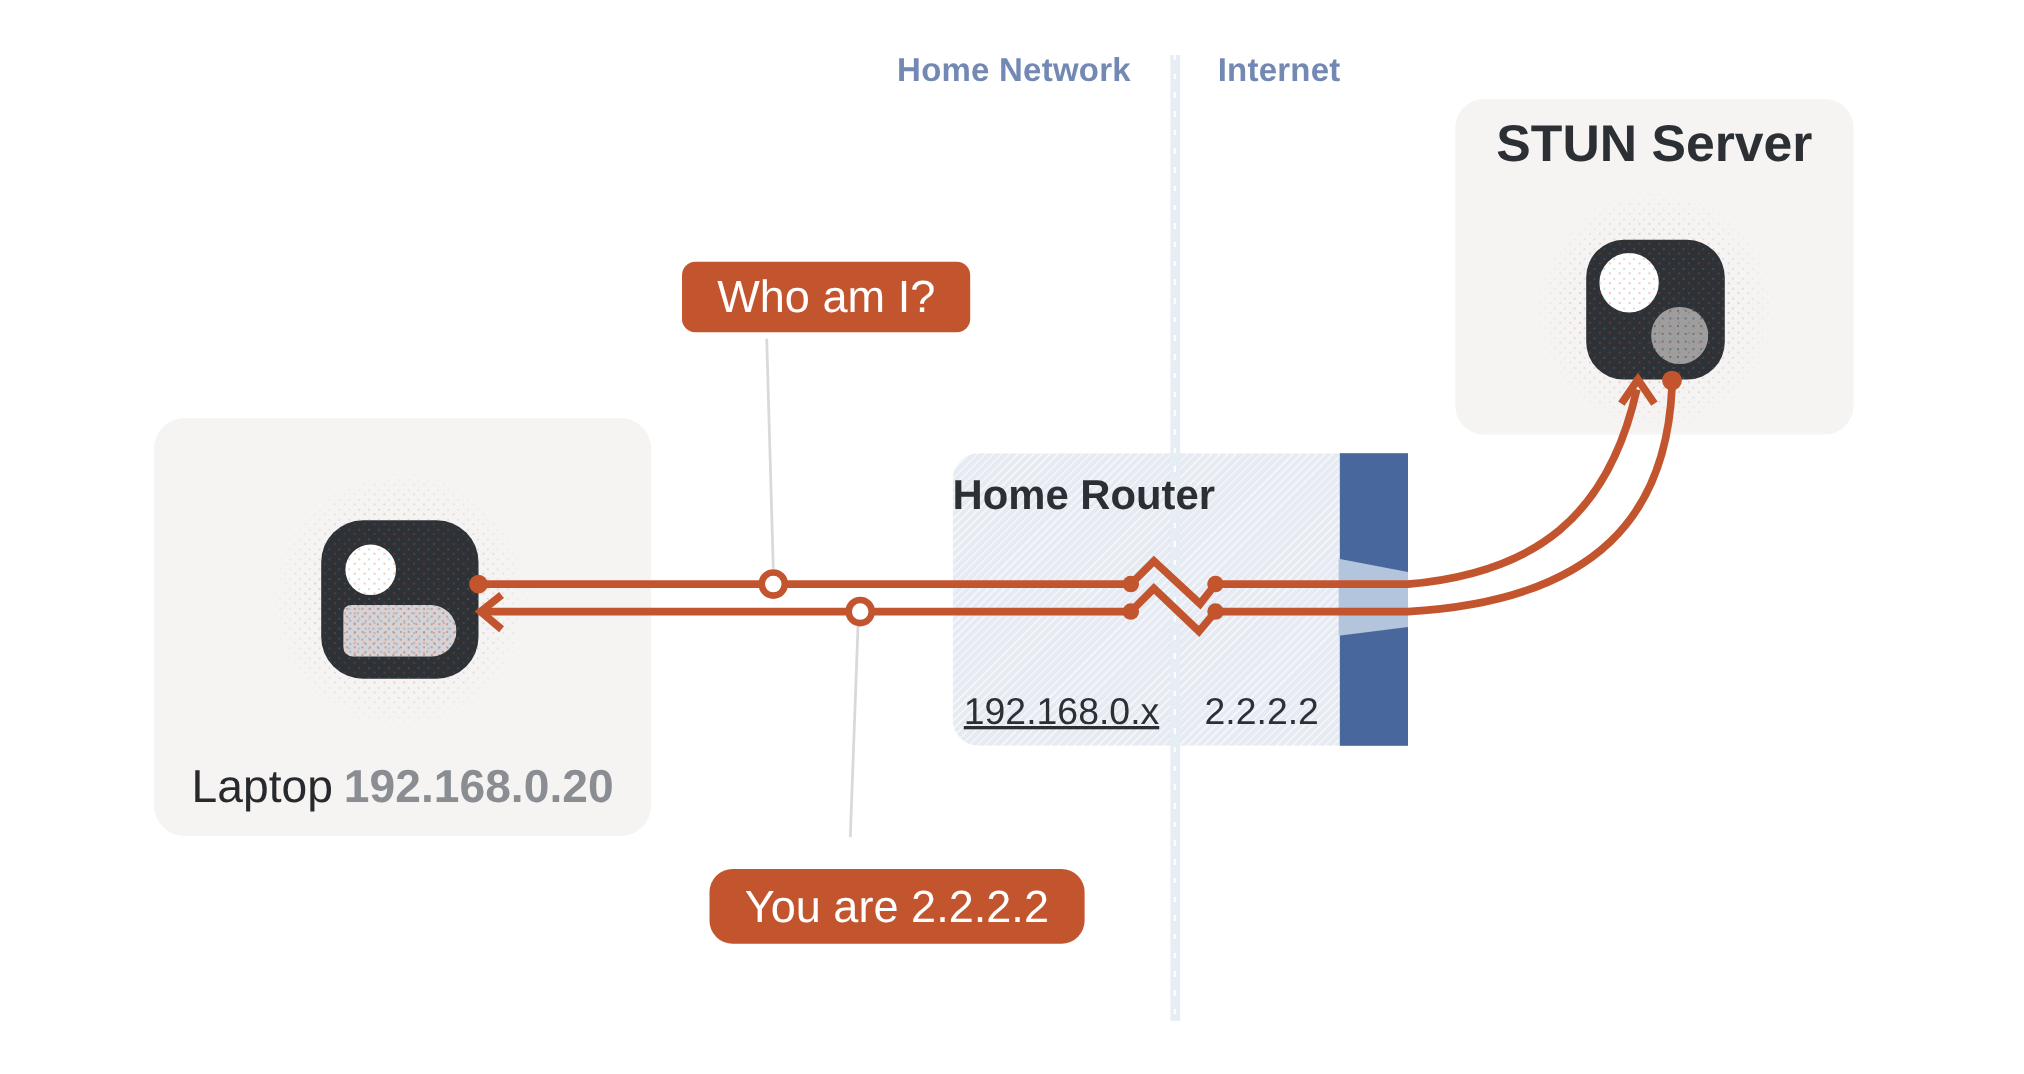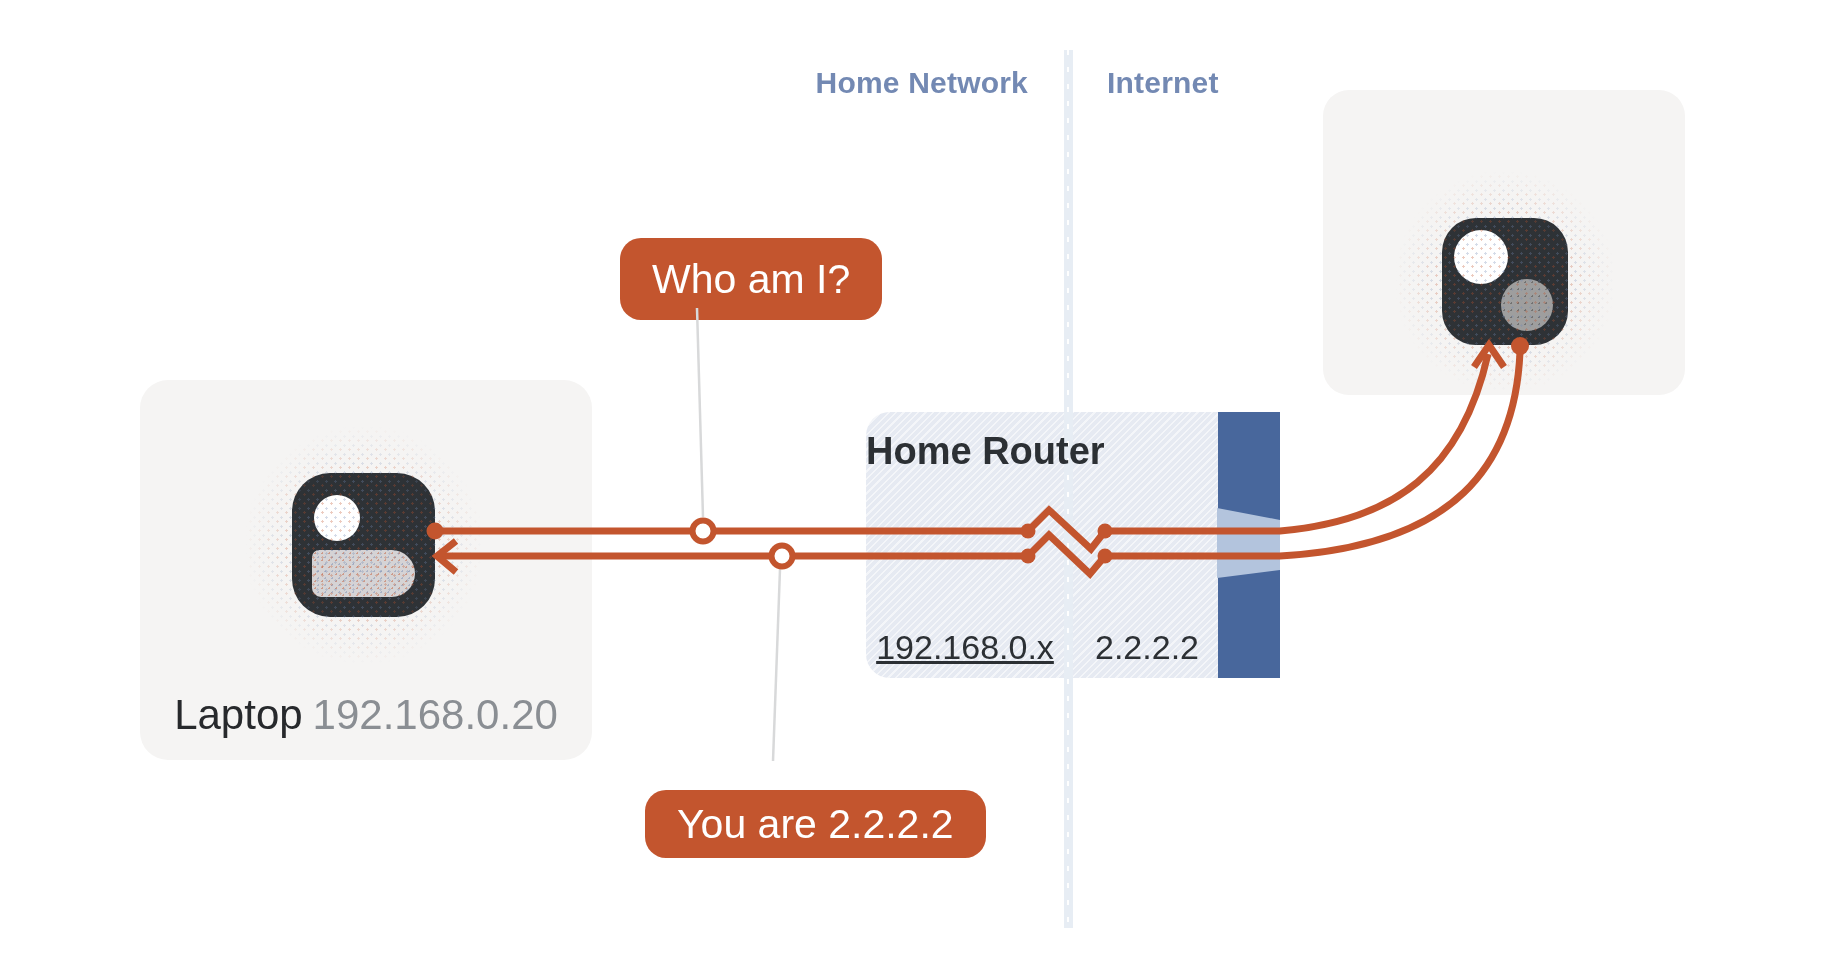--- a/index.html
+++ b/index.html
@@ -24,39 +24,39 @@
 
   
   .divider{
     left:1064px;top:50px;width:9px;height:878px;background:var(--divider);z-index:1;
   }
   .divider-dashes{
     position:absolute;left:3px;top:0;width:2px;height:100%;
     background:repeating-linear-gradient(180deg,rgba(255,255,255,.95) 0 5px,transparent 5px 17px);
   }
   .section-label{
-    top:66px;font-size:30px;font-weight:700;color:var(--section-label-blue);
+    top:48px;font-size:30px;font-weight:700;color:var(--section-label-blue);
     letter-spacing:.2px;z-index:2;white-space:nowrap;
   }
   .section-label.left{right:812px;}
   .section-label.right{left:1107px;}
 
   
   .card{background:var(--card-bg);border-radius:28px;z-index:2;}
   .laptop-card{left:140px;top:380px;width:452px;height:380px;}
   .stun-card{left:1323px;top:90px;width:362px;height:305px;border-radius:26px;}
   .stun-title{
     left:1323px;top:102px;width:362px;text-align:center;font-size:47px;font-weight:700;
     z-index:3;color:var(--text-dark);
   }
   .laptop-label{
     left:140px;top:691px;width:452px;text-align:center;font-size:42px;z-index:3;white-space:nowrap;
   }
   .laptop-label .name{font-weight:400;color:#27292c;}
-  .laptop-label .ip{font-weight:400;color:var(--text-gray);margin-left:10px;}
+  .laptop-label .ip{font-weight:700;color:var(--text-gray);margin-left:10px;}
 
   
   .glyph-icon{background:var(--icon-dark);z-index:3;}
   .laptop-icon{left:292px;top:473px;width:143px;height:144px;border-radius:38px;}
   .stun-icon{left:1442px;top:218px;width:126px;height:127px;border-radius:34px;}
   .head-circle{position:absolute;background:#ffffff;border-radius:50%;}
   .laptop-icon .head-circle{left:22px;top:22px;width:46px;height:46px;}
   .stun-icon .head-circle{left:12px;top:12px;width:54px;height:54px;}
   .body-shape{
     position:absolute;left:20px;top:77px;width:103px;height:47px;
@@ -99,21 +99,21 @@
   }
   .router-ip.lan{left:965px;text-decoration:underline;}
   .router-ip.wan{left:1147px;}
 
   
   .pill{
     background:var(--accent);color:#ffffff;border-radius:21px;z-index:4;
     display:inline-flex;align-items:center;justify-content:center;
     font-size:41px;font-weight:500;padding:0 32px;white-space:nowrap;
   }
-  .pill-request{left:620px;top:238px;height:82px;min-width:228px;box-sizing:border-box;}
+  .pill-request{left:620px;top:238px;height:64px;min-width:228px;box-sizing:border-box;border-radius:12px;}
   .pill-response{left:645px;top:790px;height:68px;min-width:313px;box-sizing:border-box;}
 
   
   svg.overlay{position:absolute;left:0;top:0;z-index:5;pointer-events:none;}
   .net-line{stroke:var(--accent);stroke-width:7;fill:none;}
   .net-dot{fill:var(--accent);}
   .net-ring{fill:#ffffff;stroke:var(--accent);stroke-width:6;}
   .leader{stroke:var(--leader-gray);stroke-width:2.5;fill:none;}
 </style>
 </head>
@@ -136,20 +136,21 @@
   <div class="abs card laptop-card"></div>
   <div class="abs glyph-icon laptop-icon halo">
     <div class="head-circle"></div>
     <div class="body-shape"></div>
   </div>
   <div class="abs laptop-label">
     <span class="name">Laptop</span><span class="ip">192.168.0.20</span>
   </div>
 
   <div class="abs card stun-card"></div>
+  <div class="abs stun-title">STUN Server</div>
   <div class="abs glyph-icon stun-icon halo">
     <div class="head-circle"></div>
     <div class="gray-circle"></div>
   </div>
 
   <div class="abs pill pill-request">
     <span>Who am I?</span>
   </div>
   <div class="abs pill pill-response">
     <span>You are 2.2.2.2</span>

